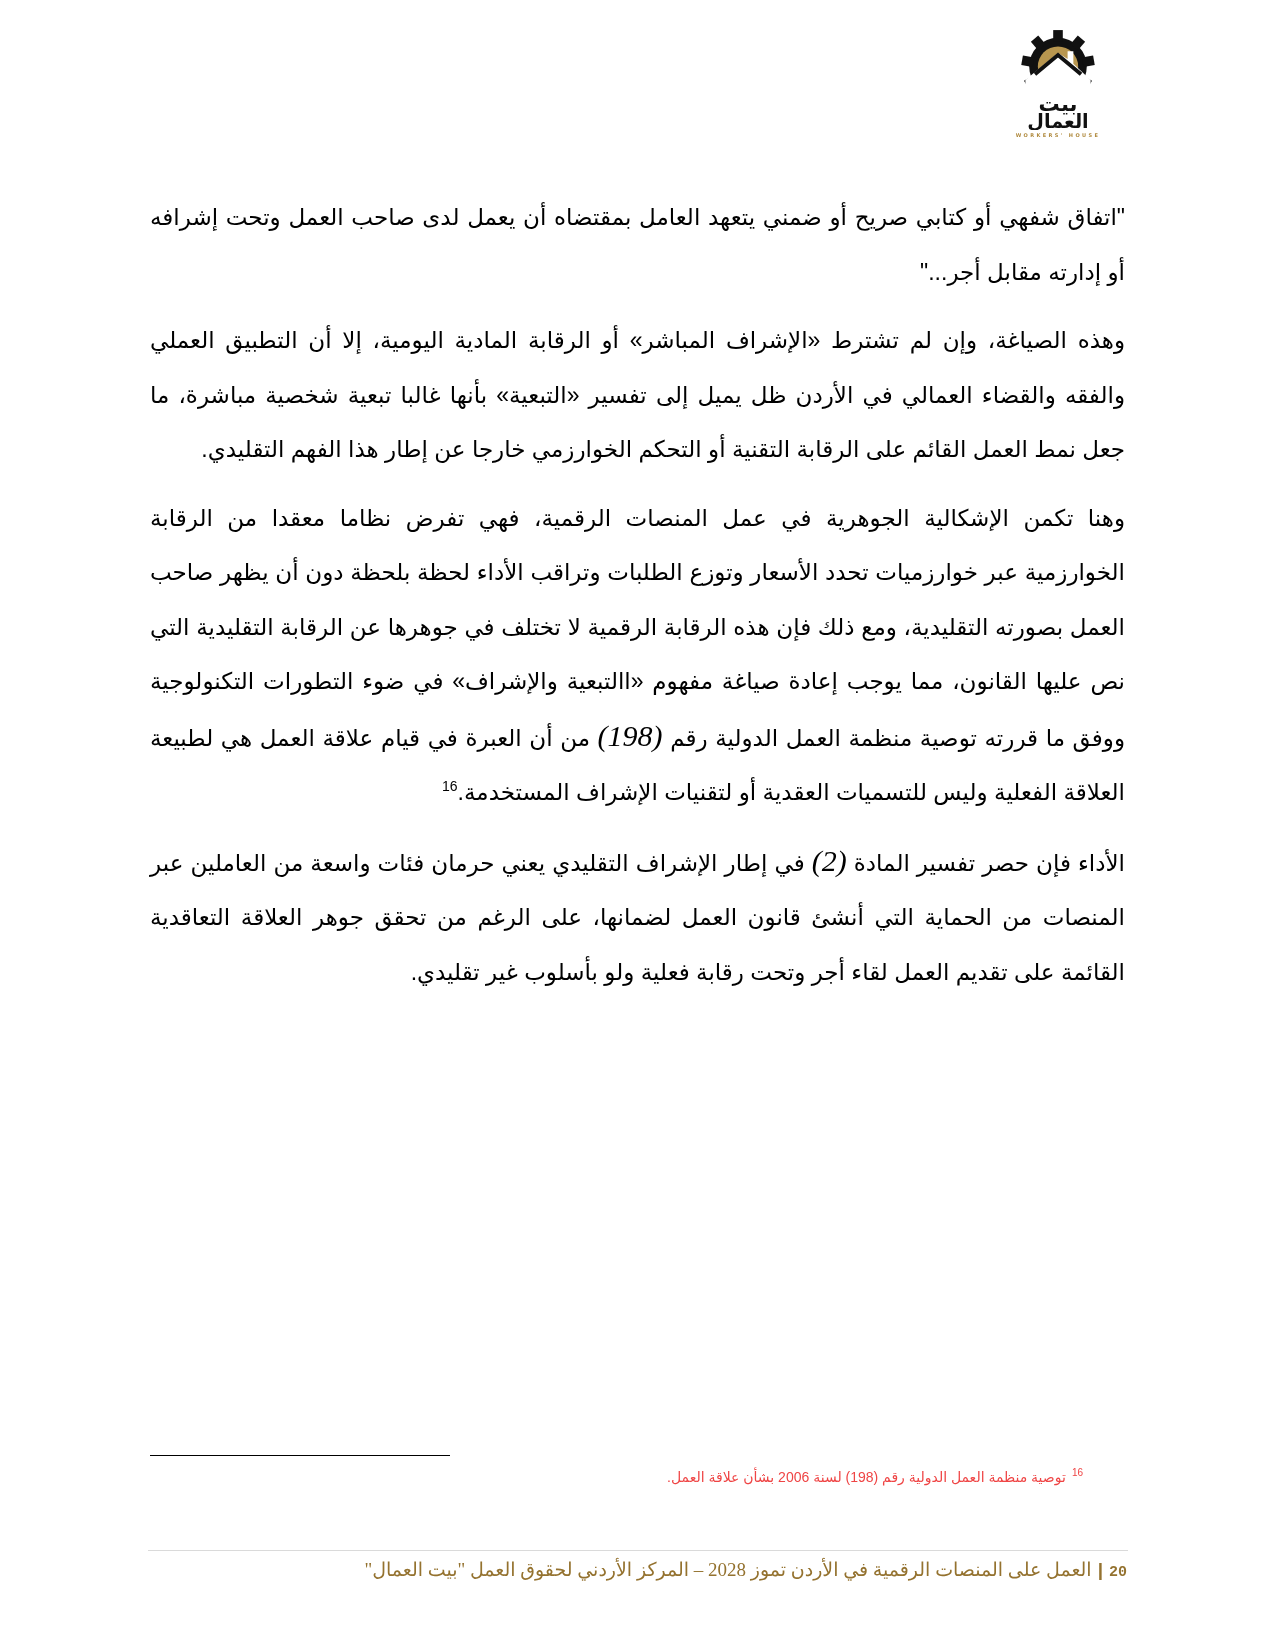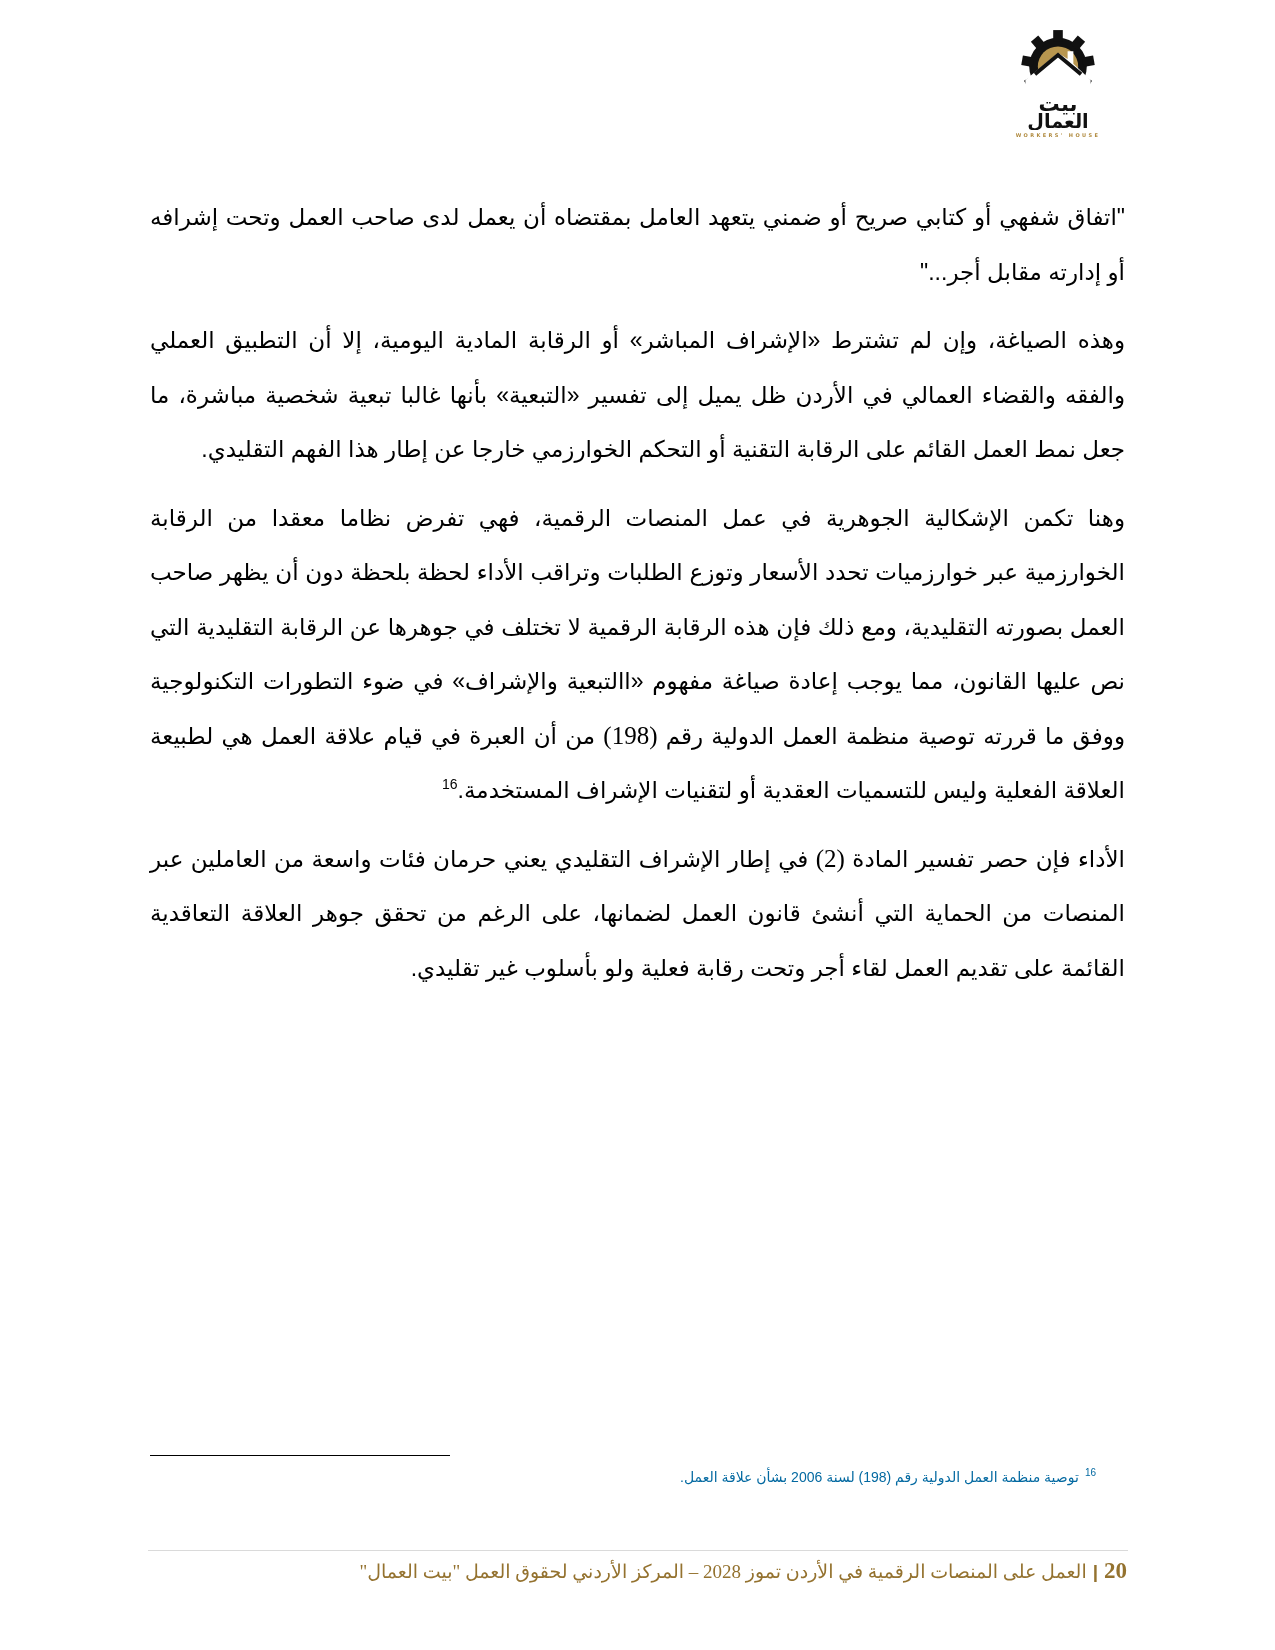--- a/index.html
+++ b/index.html
@@ -5,32 +5,32 @@
   html, body { margin: 0; padding: 0; background: #ffffff; }
   body { width: 1275px; height: 1650px; position: relative; overflow: hidden;
          font-family: "Liberation Sans", "DejaVu Sans", sans-serif; color: #000; }
   .logo { position: absolute; left: 1010px; top: 30px; width: 96px; height: 120px; }
   .logo svg { width: 96px; height: 100px; display: block; }
   .logo .tag { font-family: "DejaVu Sans", sans-serif; font-size: 5px; letter-spacing: 2.4px;
                color: #b08a3e; text-align: center; font-weight: bold; margin-top: 2px; }
   .content { position: absolute; left: 150px; top: 190px; width: 975px; direction: rtl; }
   .para { font-size: 23px; line-height: 54.5px; text-align: justify; text-align-last: right;
           margin: 0 0 14px 0; }
-  .para .num { font-family: "Liberation Serif", serif; font-size: 25px; }
+  .para .num { font-family: "Liberation Serif", serif; font-size: 30px; font-style: italic; }
   .para sup { font-size: 14px; vertical-align: super; line-height: 0; }
   .fn-rule { position: absolute; left: 150px; top: 1455px; width: 300px; height: 0;
              border-top: 1.3px solid #000; }
-  .footnote { position: absolute; right: 179px; top: 1467px; direction: rtl;
-              font-size: 14px; color: #0369a1; }
+  .footnote { position: absolute; right: 192px; top: 1467px; direction: rtl;
+              font-size: 14px; color: #ef4444; }
   .footnote sup { font-size: 10px; vertical-align: super; margin-left: 6px; }
   .footer-rule { position: absolute; left: 148px; top: 1550px; width: 980px; height: 0;
                  border-top: 1.5px solid #dadada; }
   .footer { position: absolute; right: 148px; top: 1558px; direction: rtl; color: #94722f;
             font-family: "Liberation Serif", serif; font-size: 19px; white-space: nowrap; }
-  .footer .pg { font-family: Liberation Serif, serif; font-weight: bold; font-size: 23px; }
+  .footer .pg { font-family: Liberation Mono, monospace; font-weight: bold; font-size: 15px; }
   .footer .bar { font-family: "Liberation Sans", sans-serif; font-weight: bold; margin: 0 6px; }
 </style>
 </head>
 <body>
 
 <div class="logo">
   <svg viewBox="0 0 100 100">
     <g transform="translate(50,36)">
       <g fill="#111">
         <circle r="30"></circle>

